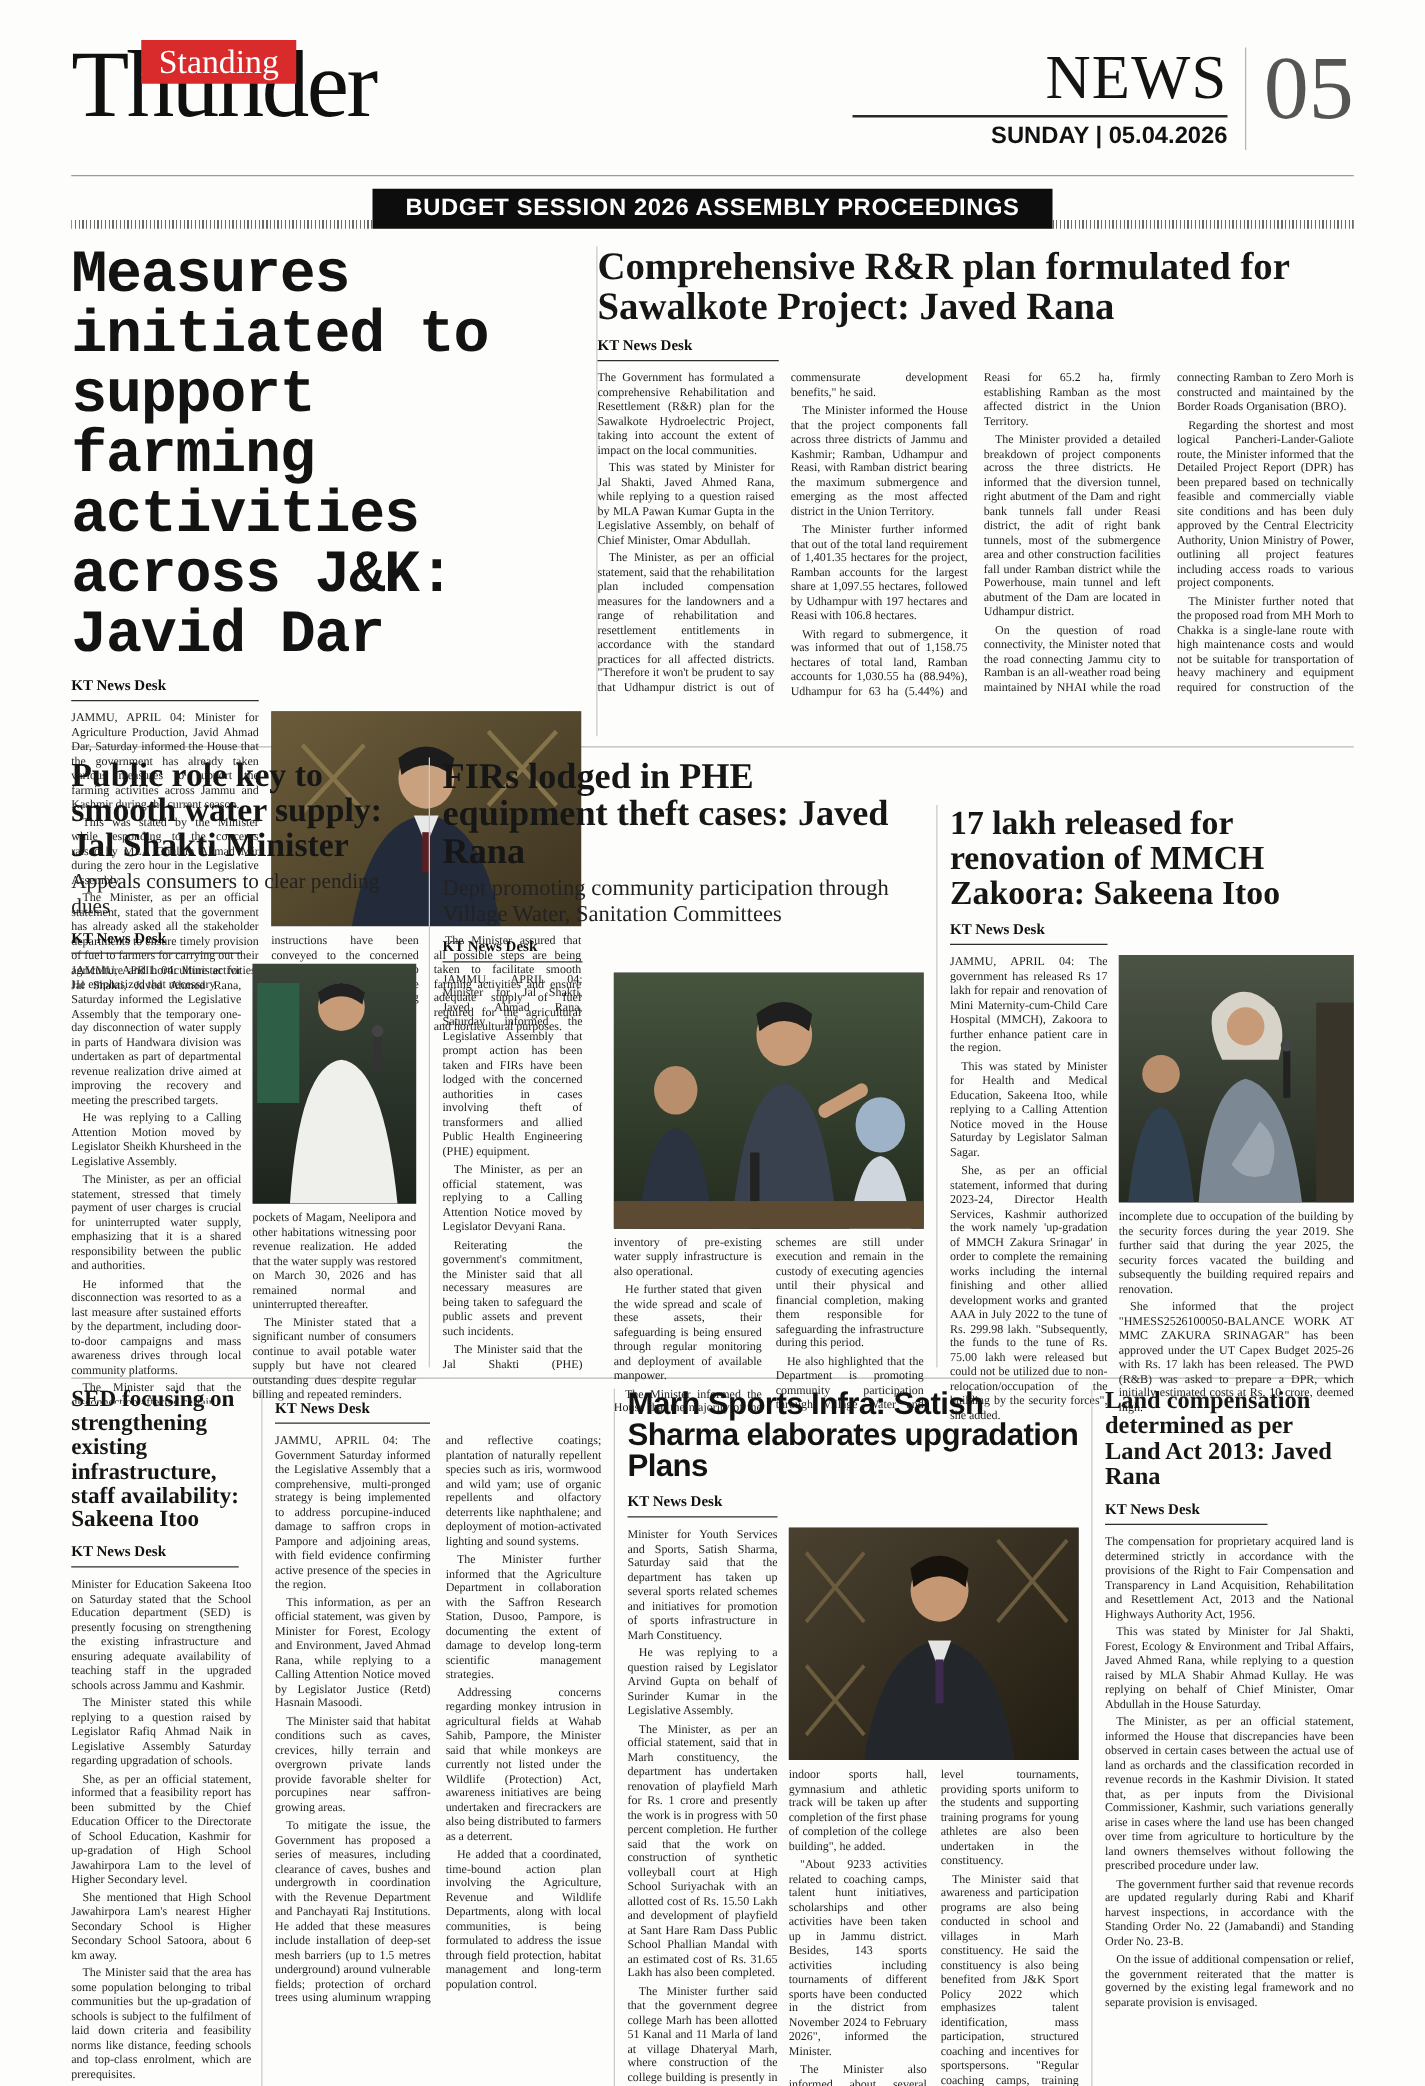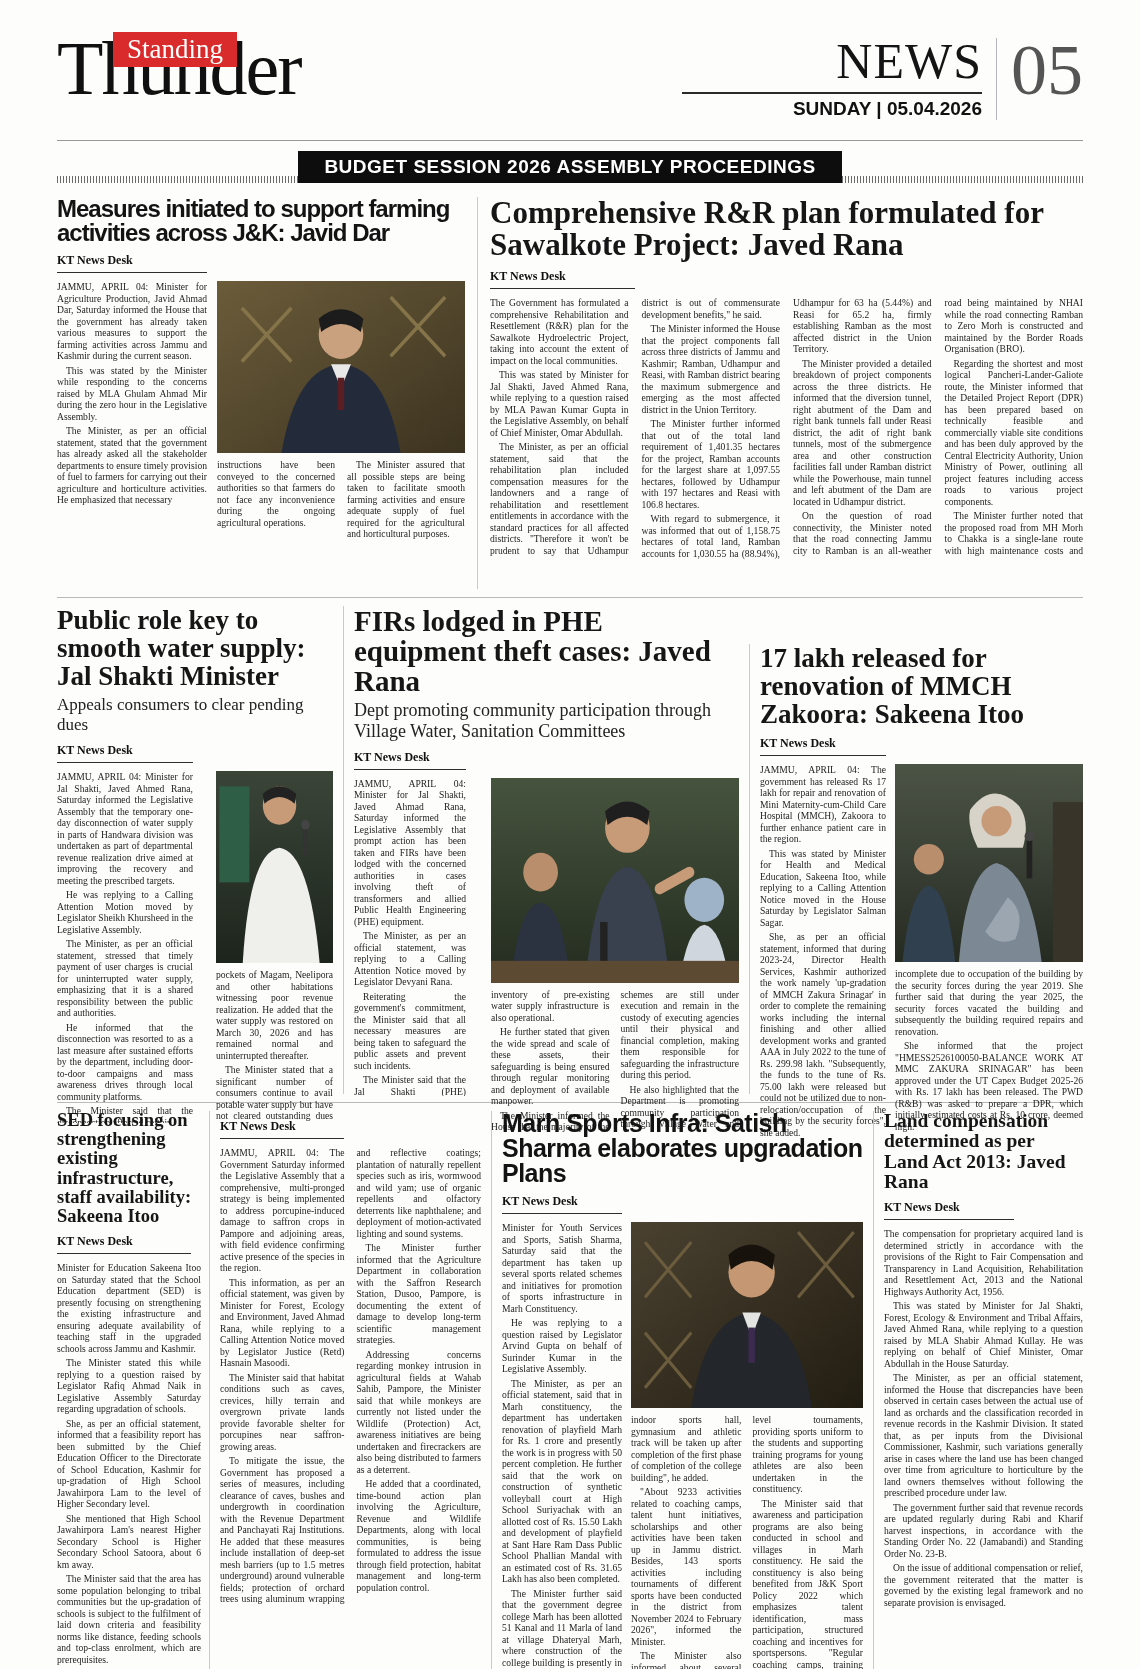--- a/index.html
+++ b/index.html
@@ -36,37 +36,37 @@
   .byline{font-family:"Liberation Serif",serif;font-weight:bold;font-size:12px;color:#111;
     border-bottom:1.5px solid #2e2e2e;padding-bottom:4px;margin:8px 0 8px 0;}
   .body-txt{font-size:9.6px;line-height:1.2;text-align:justify;color:#1d1d1d;overflow:hidden;}
   .body-txt p{margin:0 0 3px 0;text-indent:9px;}
   .body-txt p:first-child{text-indent:0;}
   .photo{display:block;overflow:hidden;background:#444;}
   .photo svg{display:block;width:100%;height:100%;}
   
   .row1{height:392px;margin-top:4px;}
   .art-farming{width:420px;padding-right:12px;box-sizing:border-box;}
-  .art-farming h1{font-size:24px;}
+  .art-farming h1{font-size:48px;font-family:Liberation Mono, monospace;}
   .farm-body{display:flex;gap:10px;}
   .farm-lead{width:150px;height:238px;}
   .farm-right{flex:1;}
   .farm-photo{height:172px;}
   .farm-cont{column-count:2;column-gap:12px;height:96px;margin-top:6px;}
-  .art-sawalkote{flex:1;padding-left:12px;box-sizing:border-box;}
+  .art-sawalkote{flex:1;padding-left:0;box-sizing:border-box;}
   .art-sawalkote h1{font-size:31px;letter-spacing:0;}
   .sawal-body{column-count:4;column-gap:13px;height:268px;}
   
   .row2{height:488px;}
   .art-water{width:286px;padding-right:10px;box-sizing:border-box;}
   .art-water h1{font-size:27px;}
   .art-water .subhead{font-size:17px;margin-top:5px;}
   .water-body{display:flex;gap:9px;}
   .water-lead{width:136px;height:352px;}
-  .water-right{flex:1;margin-left:14px;}
+  .water-right{flex:1;}
   .water-photo{height:192px;}
   .water-cont{height:152px;margin-top:6px;}
   .art-firs{width:406px;padding:0 10px;box-sizing:border-box;}
   .art-firs h1{font-size:29px;}
   .art-firs .subhead{font-size:18px;margin-top:4px;line-height:1.15;}
   .firs-body{display:flex;gap:25px;justify-content:flex-end;}
   .firs-lead{width:112px;height:318px;}
   .firs-right{flex:1;}
   .firs-photo{height:205px;}
   .firs-cont{column-count:2;column-gap:11px;height:152px;margin-top:6px;}

